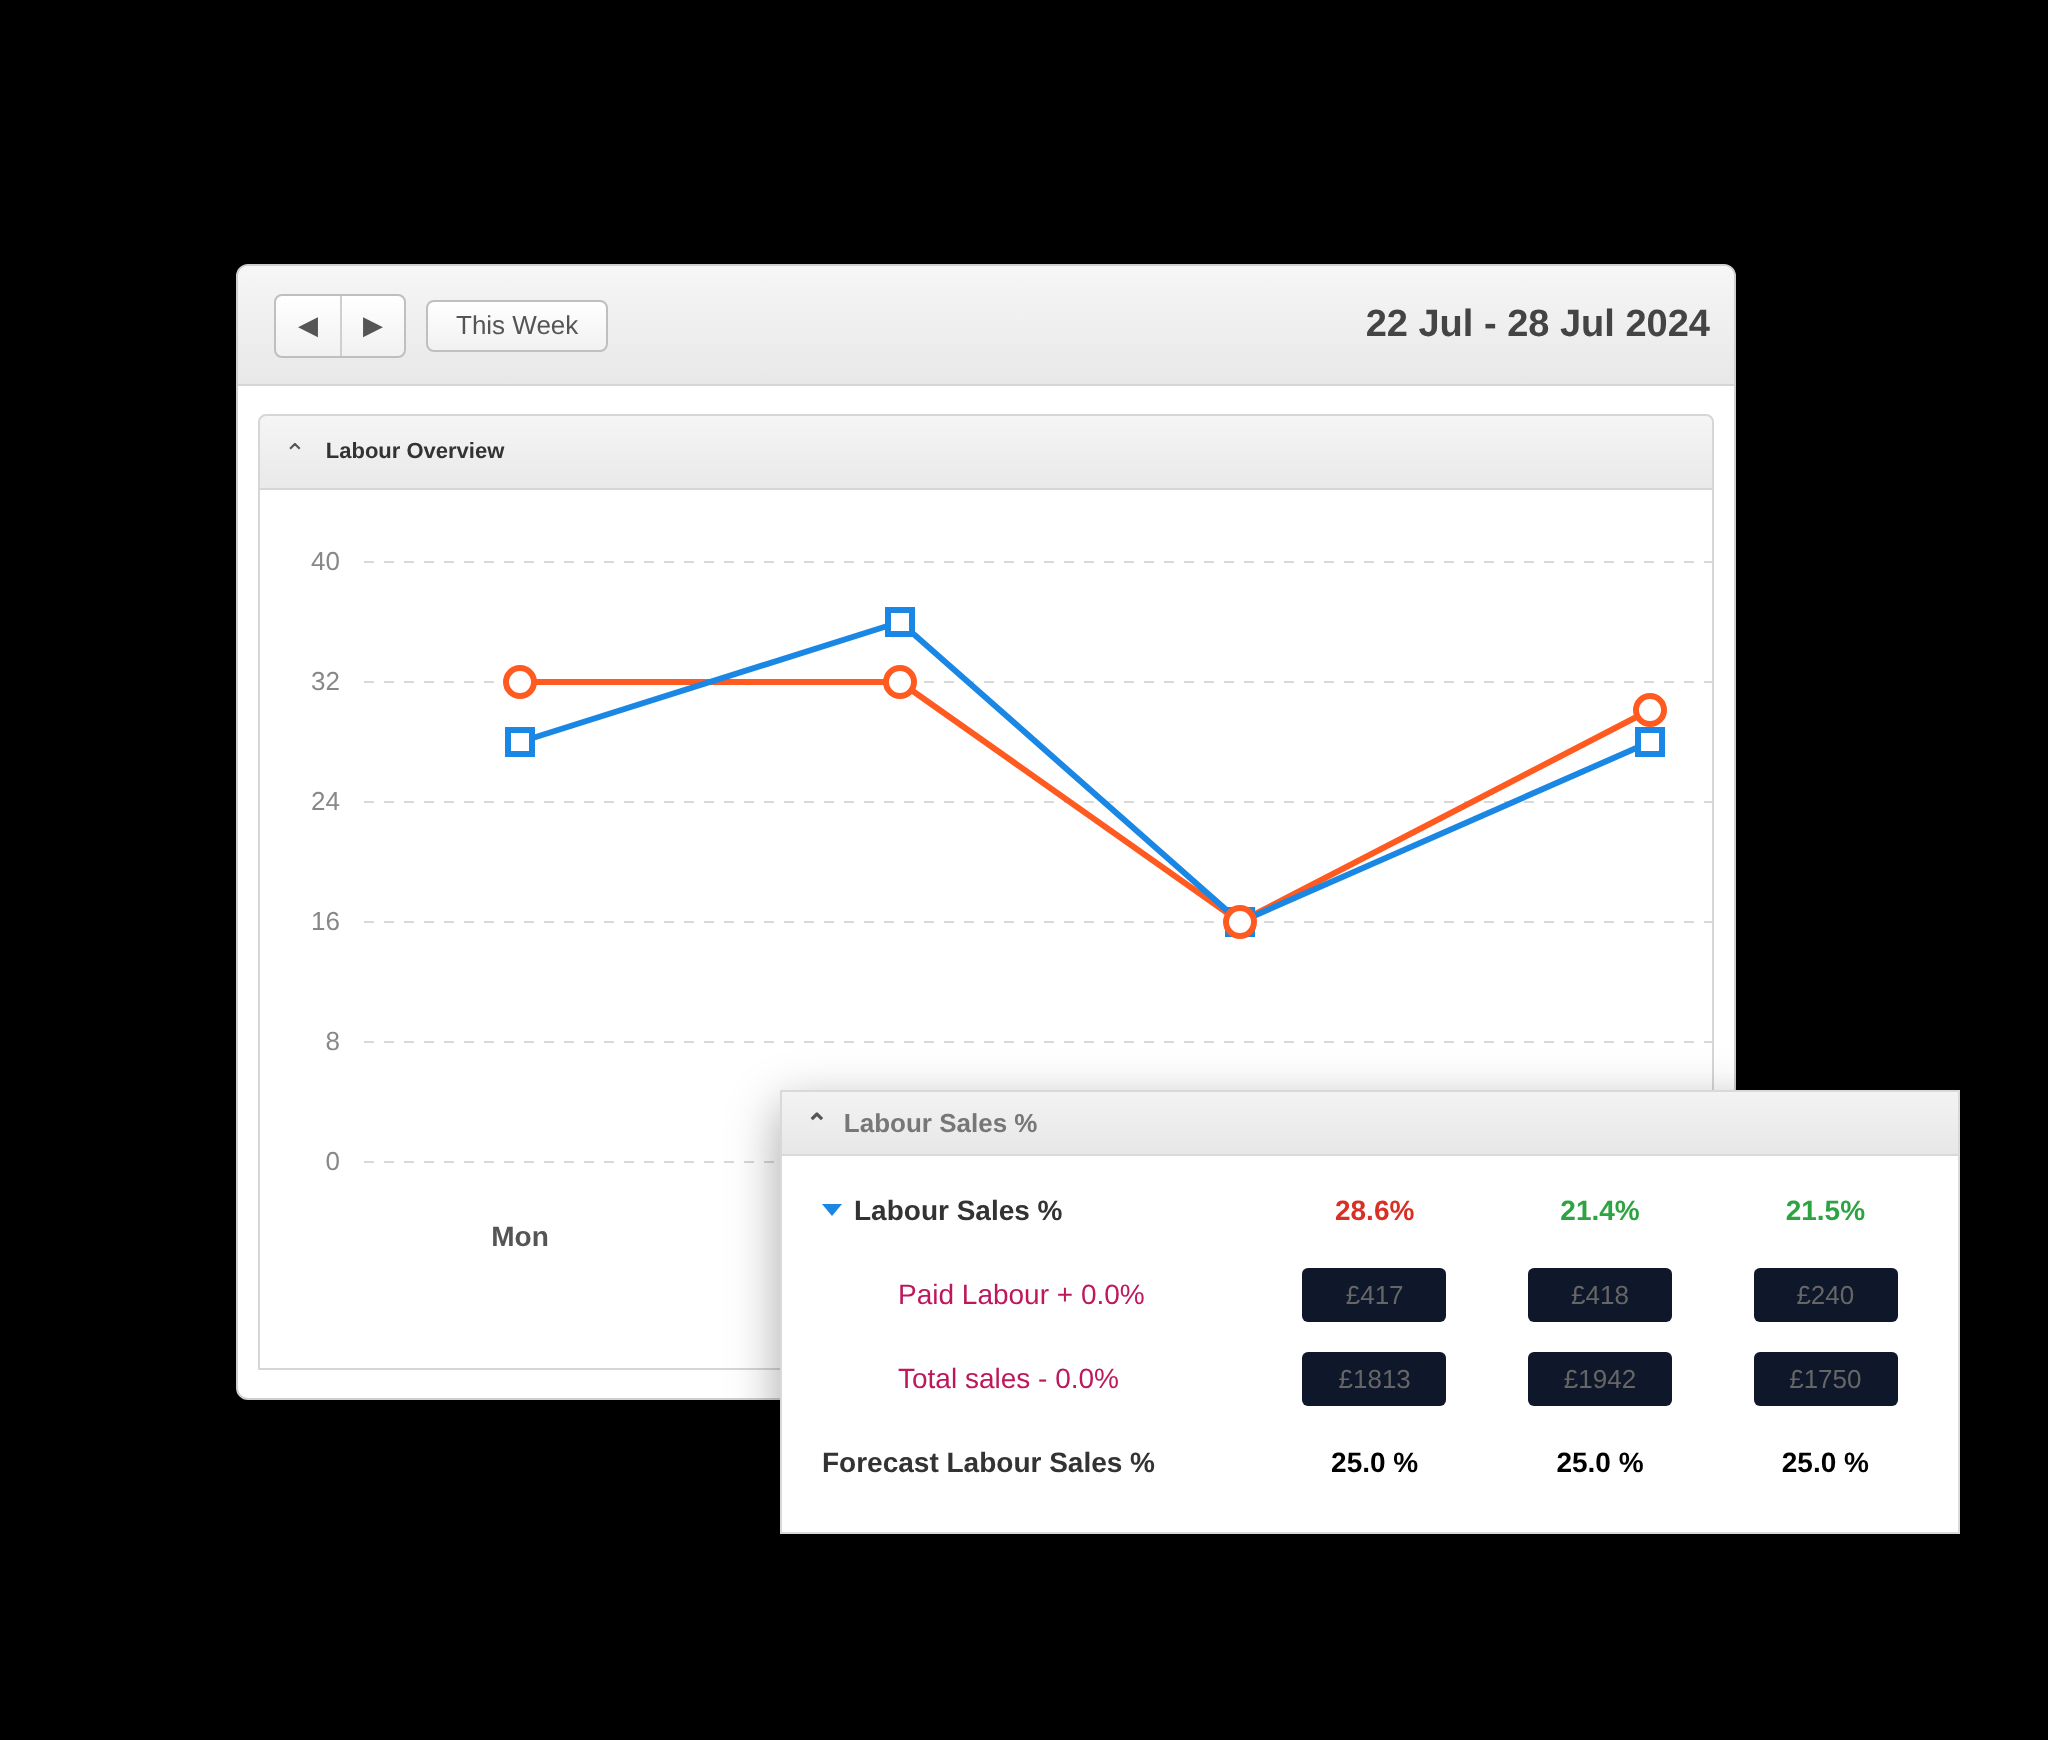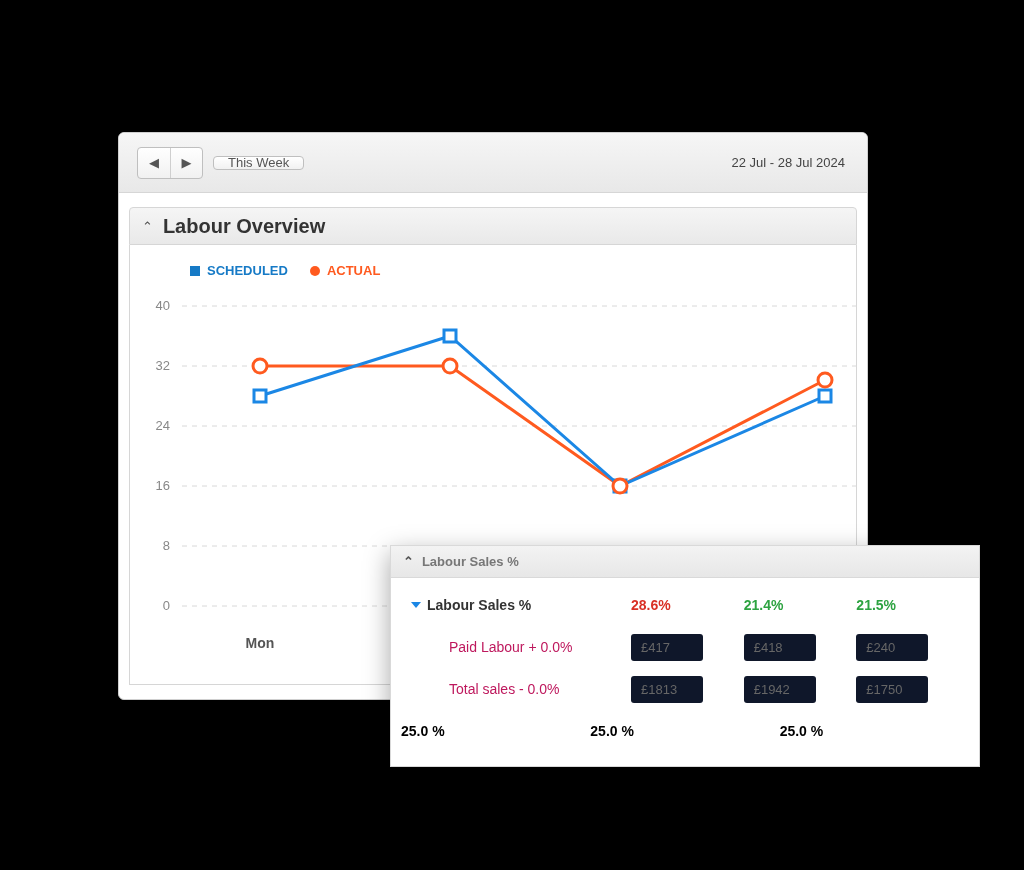--- a/index.html
+++ b/index.html
@@ -47,53 +47,53 @@
     display: flex;
     align-items: center;
     justify-content: center;
     color: #555;
     font-size: 13px;
     cursor: pointer;
   }
   .nav-btn + .nav-btn { border-left: 1px solid #cfcfcf; }
   .this-week-btn {
     margin-left: 10px;
-    height: 14px;
+    height: 26px;
     padding: 0 14px;
     border: 1px solid #bfbfbf;
     border-radius: 4px;
     background: linear-gradient(#ffffff, #f1f1f1);
     font-size: 13px;
     color: #555;
     display: flex;
     align-items: center;
     cursor: pointer;
   }
   .date-range {
     position: absolute;
-    right: 22px;
-    font-size: 13px;
-    font-weight: 400;
+    right: 12px;
+    font-size: 19px;
+    font-weight: 700;
     color: #444;
   }
 
   .section-header {
     height: 38px;
     margin: 14px 10px 0 10px;
     background: linear-gradient(#f5f5f5, #e9e9e9);
     border: 1px solid #d6d6d6;
     border-radius: 4px 4px 0 0;
     display: flex;
     align-items: center;
     padding: 0 12px;
     gap: 10px;
     cursor: pointer;
   }
   .chev { color: #555; font-size: 13px; }
-  .section-title { font-size: 20px; font-weight: 700; color: #333; }
+  .section-title { font-size: 11px; font-weight: 700; color: #333; }
 
   .chart-area {
     position: relative;
     margin: 0 10px;
     border: 1px solid #d6d6d6;
     border-top: none;
     height: 440px;
     background: #fff;
     padding: 18px 10px 10px 10px;
   }
@@ -146,20 +146,21 @@
   }
   .overlay-body { padding: 6px 10px 14px 10px; }
   .row {
     display: flex;
     align-items: center;
     height: 42px;
   }
   .row .label { flex: 0 0 230px; font-size: 14px; color: #333; padding-left: 10px; }
   .row .cell {
     flex: 1;
+    text-align: center;
     font-size: 14px;
   }
   .row-head .label { font-weight: 700; display: flex; align-items: center; gap: 6px; }
   .caret-down {
     width: 0; height: 0;
     border-left: 5px solid transparent;
     border-right: 5px solid transparent;
     border-top: 6px solid #1b87e5;
     display: inline-block;
   }
@@ -199,30 +200,20 @@
     </div>
     <div class="date-range">22 Jul - 28 Jul 2024</div>
   </div>
 
   <div class="section-header">
     <span class="chev">⌃</span>
     <span class="section-title">Labour Overview</span>
   </div>
 
   <div class="chart-area">
-    <div class="legend">
-      <div class="legend-item">
-        <span class="swatch-sq"></span>
-        <span class="leg-sched">SCHEDULED</span>
-      </div>
-      <div class="legend-item">
-        <span class="swatch-ci"></span>
-        <span class="leg-actual">ACTUAL</span>
-      </div>
-    </div>
 
     <svg class="chart-svg" width="720" height="370">
 
       <text class="axis-text" x="30" y="22" text-anchor="end">40</text>
       <text class="axis-text" x="30" y="82" text-anchor="end">32</text>
       <text class="axis-text" x="30" y="142" text-anchor="end">24</text>
       <text class="axis-text" x="30" y="202" text-anchor="end">16</text>
       <text class="axis-text" x="30" y="262" text-anchor="end">8</text>
       <text class="axis-text" x="30" y="322" text-anchor="end">0</text>
 
@@ -277,19 +268,20 @@
     </div>
 
     <div class="row row-sub">
       <div class="label">Total sales - 0.0%</div>
       <div class="cell"><span>£1813</span></div>
       <div class="cell"><span>£1942</span></div>
       <div class="cell"><span>£1750</span></div>
     </div>
 
     <div class="row row-forecast">
+      <div class="label">Forecast Labour Sales %</div>
       <div class="cell">25.0 %</div>
       <div class="cell">25.0 %</div>
       <div class="cell">25.0 %</div>
     </div>
 
   </div>
 </div>
 
 </body></html>

